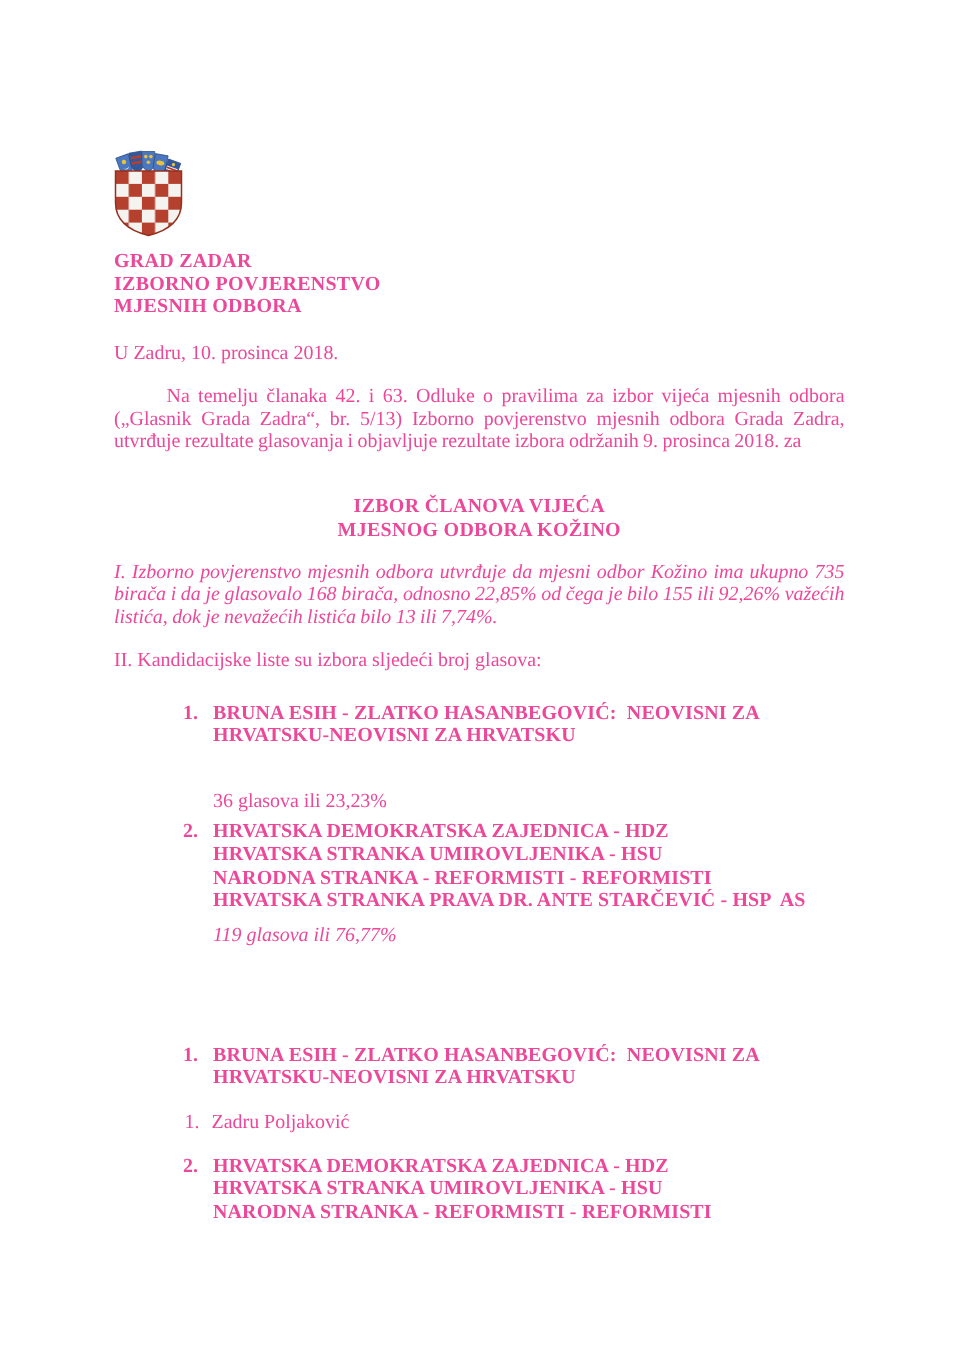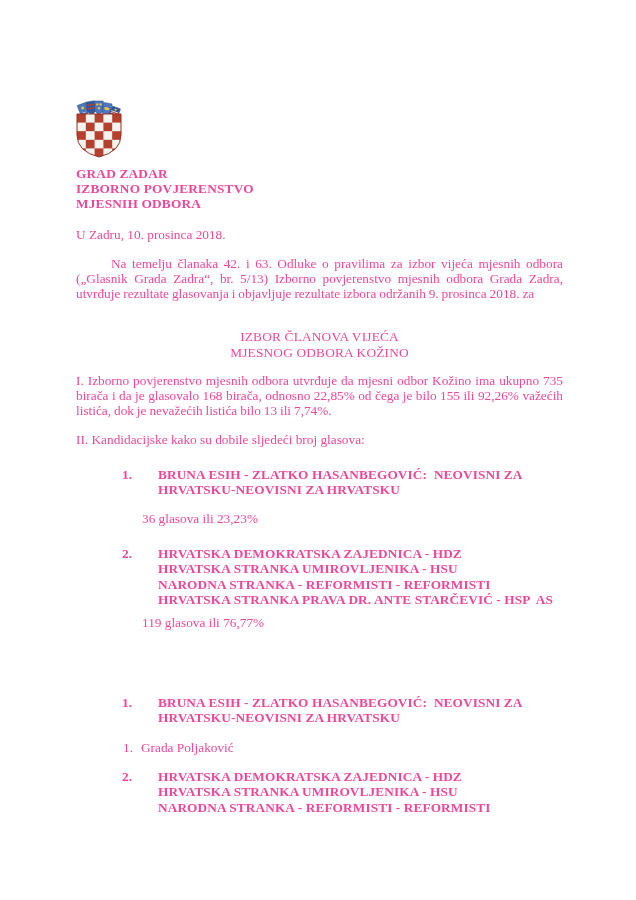--- a/index.html
+++ b/index.html
@@ -29,43 +29,43 @@
   }
   .date-line { left: 76px; top: 227px; }
   .intro-para {
     left: 76px; top: 257px; width: 487px;
     text-indent: 35px;
     line-height: 14.9px;
   }
   .doc-title {
     left: 76px; top: 329px; width: 487px;
     text-align: center;
-    font-weight: normal;
+    font-weight: bold;
     white-space: pre-wrap;
     line-height: 15.5px;
     letter-spacing: 0.2px;
   }
   .sec1-para {
     left: 76px; top: 373px; width: 487px;
     line-height: 15.1px;
+    font-style: italic;
   }
   .sec2-intro { left: 76px; top: 432px; }
   .sec3-intro { left: 76px; top: 661px; }
   .list-item { display: flex; }
   .item-num {
     width: 20px;
     flex: 0 0 20px;
     font-weight: bold;
   }
   .item-title {
     font-weight: bold;
     white-space: pre-wrap;
     line-height: 15.3px;
     letter-spacing: 0.1px;
-    margin-left: 16px;
   }
   .votes-line { left: 142px; }
   .member-row { display: flex; }
   .member-num { width: 18px; flex: 0 0 18px; }
   .coat-of-arms { left: 74px; top: 99px; }
 </style>
 </head>
 <body>
 
 <div class="page">
@@ -125,47 +125,47 @@
 
   <div class="abs date-line">U Zadru, 10. prosinca 2018.</div>
 
   <div class="abs intro-para justify">Na temelju članaka 42. i 63. Odluke o pravilima za izbor vijeća mjesnih odbora („Glasnik Grada Zadra“, br. 5/13) Izborno povjerenstvo mjesnih odbora Grada Zadra, utvrđuje rezultate glasovanja i objavljuje rezultate izbora održanih 9. prosinca 2018. za</div>
 
   <div class="abs doc-title">IZBOR ČLANOVA VIJEĆA
 MJESNOG ODBORA KOŽINO</div>
 
   <div class="abs sec1-para justify">I. Izborno povjerenstvo mjesnih odbora utvrđuje da mjesni odbor Kožino ima ukupno 735 birača i da je glasovalo 168 birača, odnosno 22,85% od čega je bilo 155 ili 92,26% važećih listića, dok je nevažećih listića bilo 13 ili 7,74%.</div>
 
-  <div class="abs sec2-intro">II. Kandidacijske kako su dobile sljedeći broj glasova:</div>
+  <div class="abs sec2-intro">II. Kandidacijske liste su izbora sljedeći broj glasova:</div>
 
   <div class="abs list-item" style="left:122px; top:467px;">
     <span class="item-num">1.</span>
     <span class="item-title">BRUNA ESIH - ZLATKO HASANBEGOVIĆ:  NEOVISNI ZA
 HRVATSKU-NEOVISNI ZA HRVATSKU</span>
   </div>
-  <div class="abs votes-line" style="top:511px;text-align:center;">36 glasova ili 23,23%</div>
+  <div class="abs votes-line" style="top:526px;text-align:center;">36 glasova ili 23,23%</div>
 
   <div class="abs list-item" style="left:122px; top:546px;">
     <span class="item-num">2.</span>
     <span class="item-title">HRVATSKA DEMOKRATSKA ZAJEDNICA - HDZ
 HRVATSKA STRANKA UMIROVLJENIKA - HSU
 NARODNA STRANKA - REFORMISTI - REFORMISTI
 HRVATSKA STRANKA PRAVA DR. ANTE STARČEVIĆ - HSP  AS</span>
   </div>
-  <div class="abs votes-line" style="top:615px;">119 glasova ili 76,77%</div>
+  <div class="abs votes-line" style="top:615px;font-style:italic;">119 glasova ili 76,77%</div>
 
 
   <div class="abs list-item" style="left:122px; top:695px;">
     <span class="item-num">1.</span>
     <span class="item-title">BRUNA ESIH - ZLATKO HASANBEGOVIĆ:  NEOVISNI ZA
 HRVATSKU-NEOVISNI ZA HRVATSKU</span>
   </div>
   <div class="abs member-row" style="left:123px; top:740px;">
     <span class="member-num">1.</span>
-    <span>Grada Poljaković</span>
+    <span>Zadru Poljaković</span>
   </div>
 
   <div class="abs list-item" style="left:122px; top:769px;">
     <span class="item-num">2.</span>
     <span class="item-title">HRVATSKA DEMOKRATSKA ZAJEDNICA - HDZ
 HRVATSKA STRANKA UMIROVLJENIKA - HSU
 NARODNA STRANKA - REFORMISTI - REFORMISTI</span>
   </div>
 
 </div>

